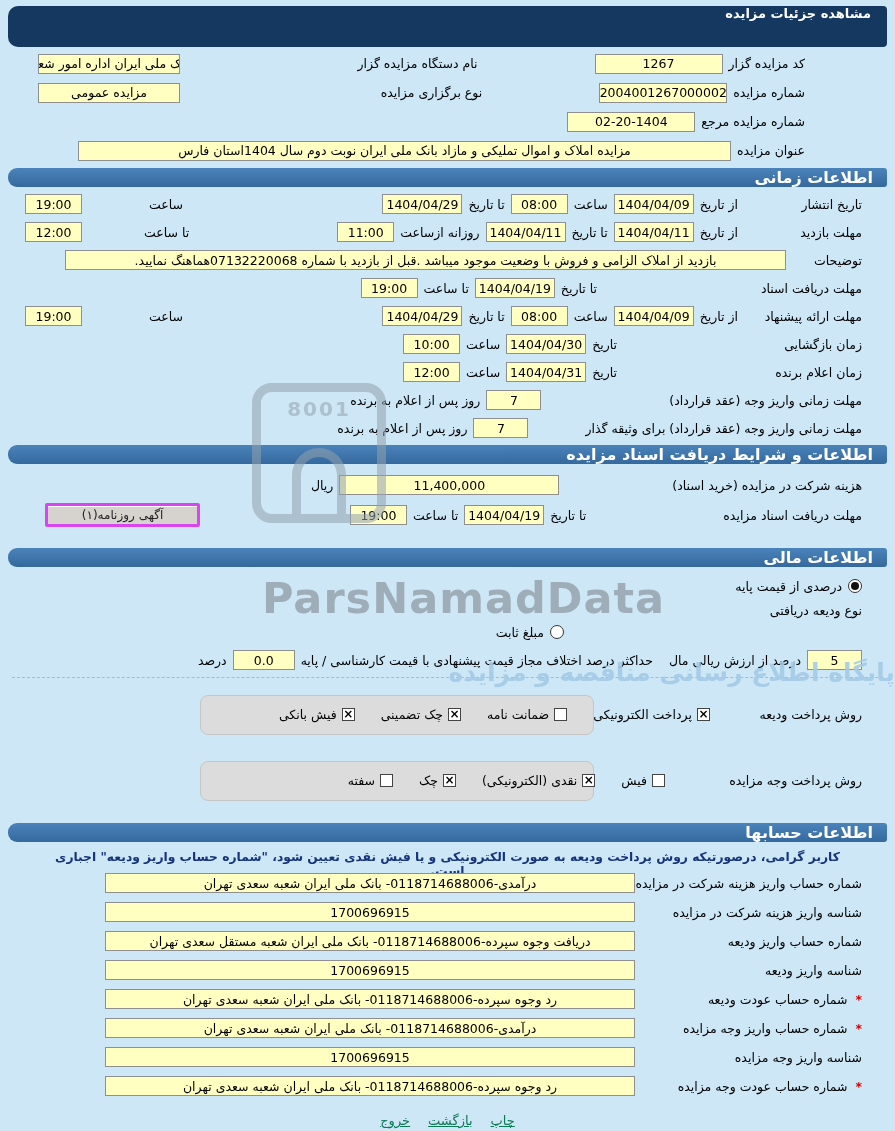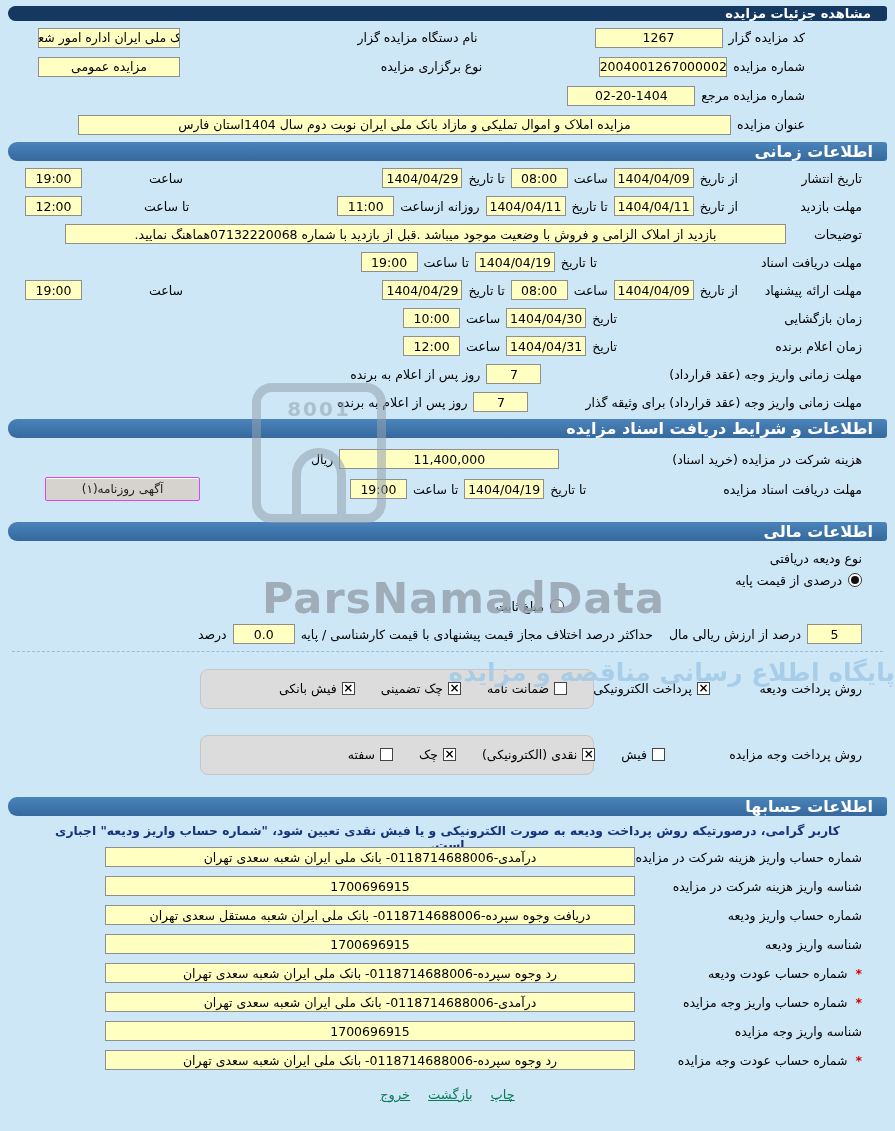--- a/index.html
+++ b/index.html
@@ -3,22 +3,22 @@
 <meta charset="utf-8">
 <style>
   html,body{margin:0;padding:0;background:#eef4f9;}
   .page{
     position:relative;width:895px;height:1131px;overflow:hidden;
     background:#cde7f6;
     font-family:"DejaVu Sans",sans-serif;
     font-size:12.5px;color:#000;direction:rtl;
   }
   
-  .hdr{height:15px;margin:6px 8px 0;background:#14385f;border-radius:10px 4px 4px 10px;
-    color:#fff;font-weight:bold;font-size:13px;display:flex;align-items:flex-end;padding-right:16px;}
+  .hdr{height:41px;margin:6px 8px 0;background:#14385f;border-radius:10px 4px 4px 10px;
+    color:#fff;font-weight:bold;font-size:13px;display:flex;align-items:flex-start;padding-right:16px;}
   .sec{height:19px;margin:0 8px;background:linear-gradient(#4a83ba,#35699e);border-radius:9px 3px 3px 9px;
     color:#fff;font-weight:bold;font-size:16px;display:flex;padding-right:14px;}
   
   .row{display:flex;align-items:center;padding:0 33px 0 25px;height:22px;margin-bottom:6px;gap:6px;}
   .trow{display:flex;align-items:center;padding:0 90px 0 38px;height:23px;margin-bottom:6px;gap:6px;}
   .lbl{white-space:nowrap;min-width:118px;}
   .lbl.auto{min-width:0;}
   .cap{white-space:nowrap;}
   .sp{display:inline-block;height:1px;flex:0 0 auto;}
   .pin-left{margin-right:auto;}
@@ -35,21 +35,21 @@
   .radio.on::after{content:'';position:absolute;inset:2px;background:#111;border-radius:50%;}
   .cbox{width:13px;height:13px;border:1px solid #444;background:#fff;box-sizing:border-box;
     display:flex;align-items:center;justify-content:center;font-size:12px;line-height:1;flex:0 0 auto;}
   .cbox.on::before{content:'×';font-weight:bold;margin-top:-1px;}
   .cb-item{display:flex;align-items:center;gap:5px;white-space:nowrap;}
   .cbrow{position:relative;height:44px;}
   .gray-panel{position:absolute;top:3px;left:200px;width:392px;height:38px;background:#dcdcdc;
     border:1px solid #c6c6c6;border-radius:8px;}
   .cb-flex{position:absolute;top:15px;display:flex;gap:26px;direction:rtl;}
   
-  .btn{background:#d6d3ce;border:1px solid #d946ef;border-radius:2px;height:24px;width:155px;
+  .btn{background:#d6d3ce;border:3px solid #d946ef;border-radius:2px;height:24px;width:155px;
     font-family:"DejaVu Sans",sans-serif;font-size:12px;color:#222;box-shadow:inset 0 1px 0 #fff;cursor:pointer;flex:0 0 auto;}
   .dashed{border-top:1px dashed #9bbdd6;margin:6px 12px 0;}
   .notice{margin:8px 40px 0;height:16px;text-align:center;color:#16347c;font-weight:bold;font-size:12.3px;}
   .req{color:#d40000;font-weight:bold;margin-left:2px;}
   .footer{margin-top:16px;display:flex;justify-content:center;gap:18px;}
   .footer a{color:#0a7a55;text-decoration:underline;font-size:13px;cursor:pointer;}
   
   .wm{position:absolute;pointer-events:none;z-index:40;}
   .wm-logo{left:252px;top:383px;width:134px;height:140px;opacity:.55;}
   .wm-logo-box{position:absolute;inset:0;border:9px solid #93a1ad;border-radius:20px;box-sizing:border-box;}
@@ -211,28 +211,28 @@
       <span class="ybox w-time">19:00</span>
       <button class="btn pin-left" style="margin-left:20px">آگهی روزنامه(۱)</button>
     </div>
   </div>
 
   <div class="sec" style="margin-top:20px">
     <span>اطلاعات مالی</span>
   </div>
 
   <div style="margin-top:8px">
-    <div class="row" style="height:18px;margin-bottom:2px">
-      <span class="lbl auto">نوع ودیعه دریافتی</span>
-    </div>
     <div class="row" style="height:22px;margin-bottom:4px">
       <span class="grp">
         <span class="radio on"></span>
         <span>درصدی از قیمت پایه</span>
       </span>
+    </div>
+    <div class="row" style="height:18px;margin-bottom:2px">
+      <span class="lbl auto">نوع ودیعه دریافتی</span>
     </div>
     <div class="row" style="height:22px">
       <span class="sp" style="width:292px"></span>
       <span class="grp">
         <span class="radio"></span>
         <span>مبلغ ثابت</span>
       </span>
     </div>
 
     <div class="row" style="margin-top:6px">

